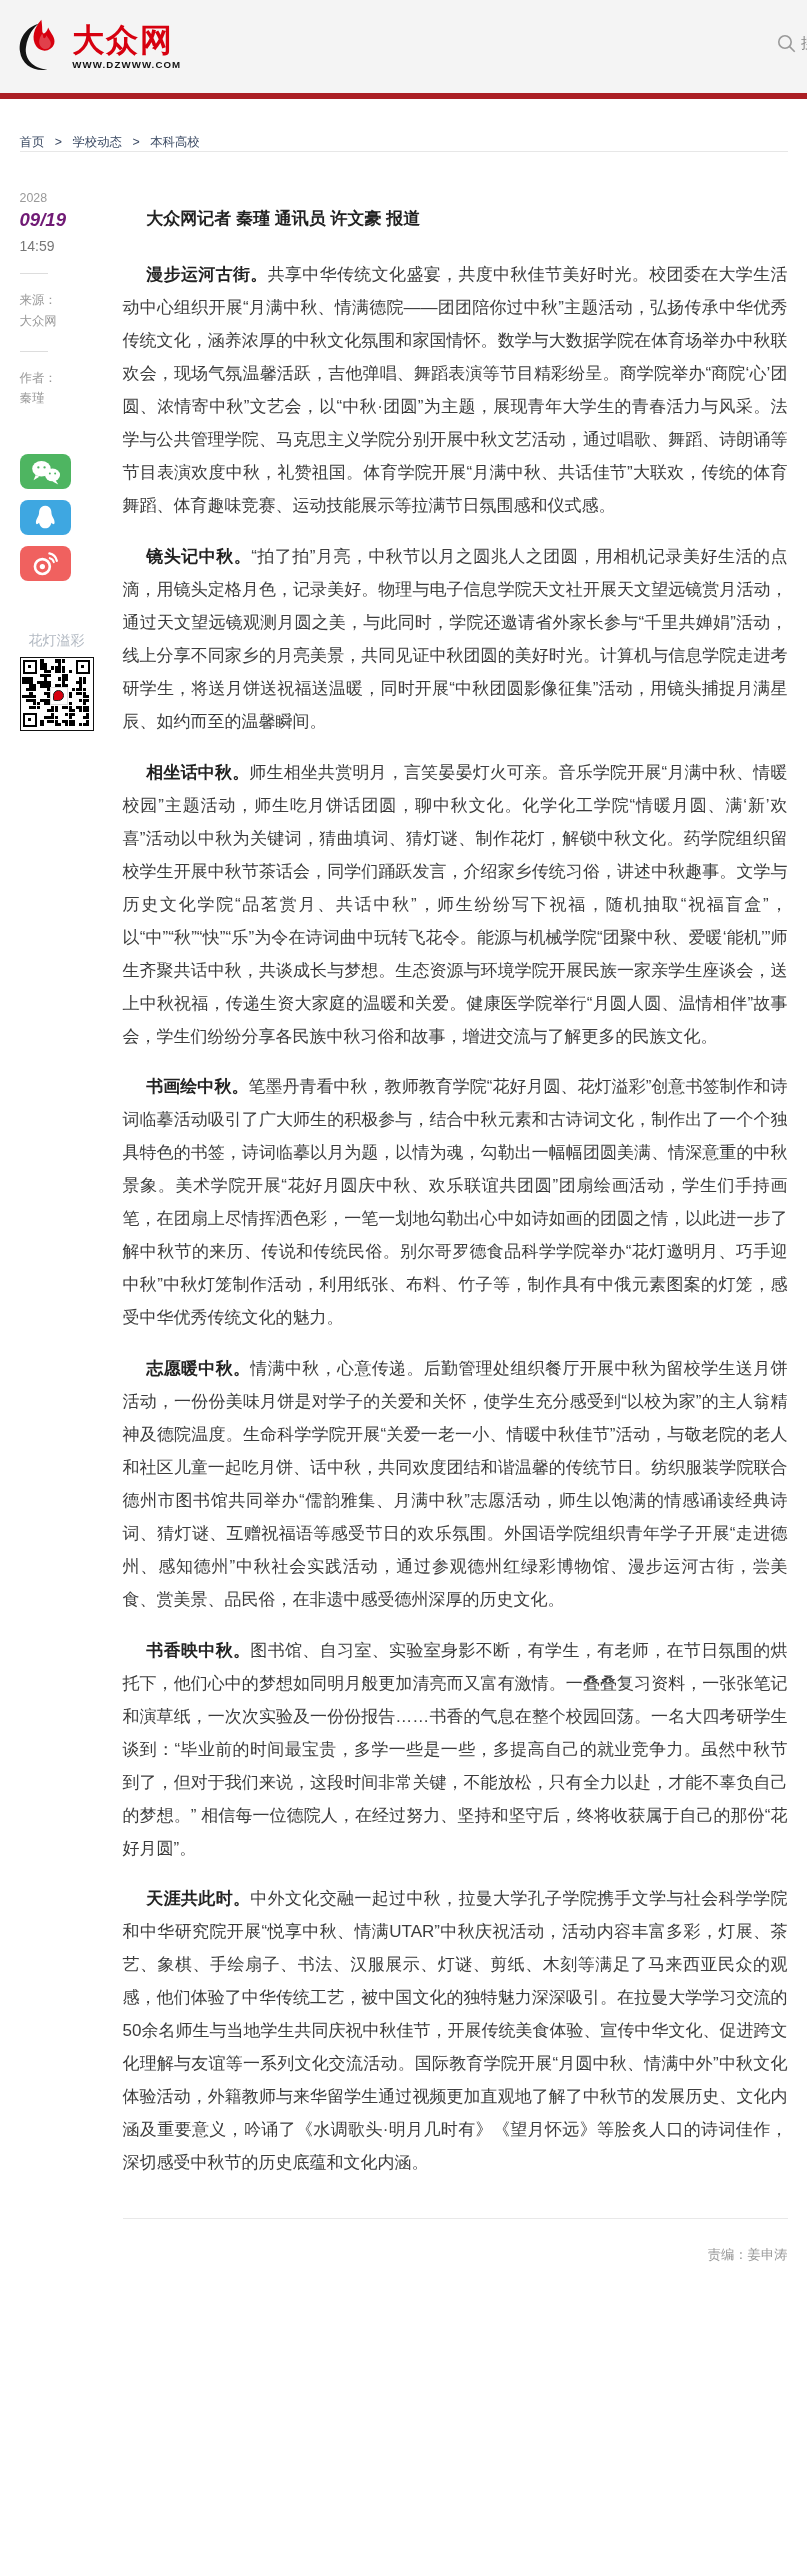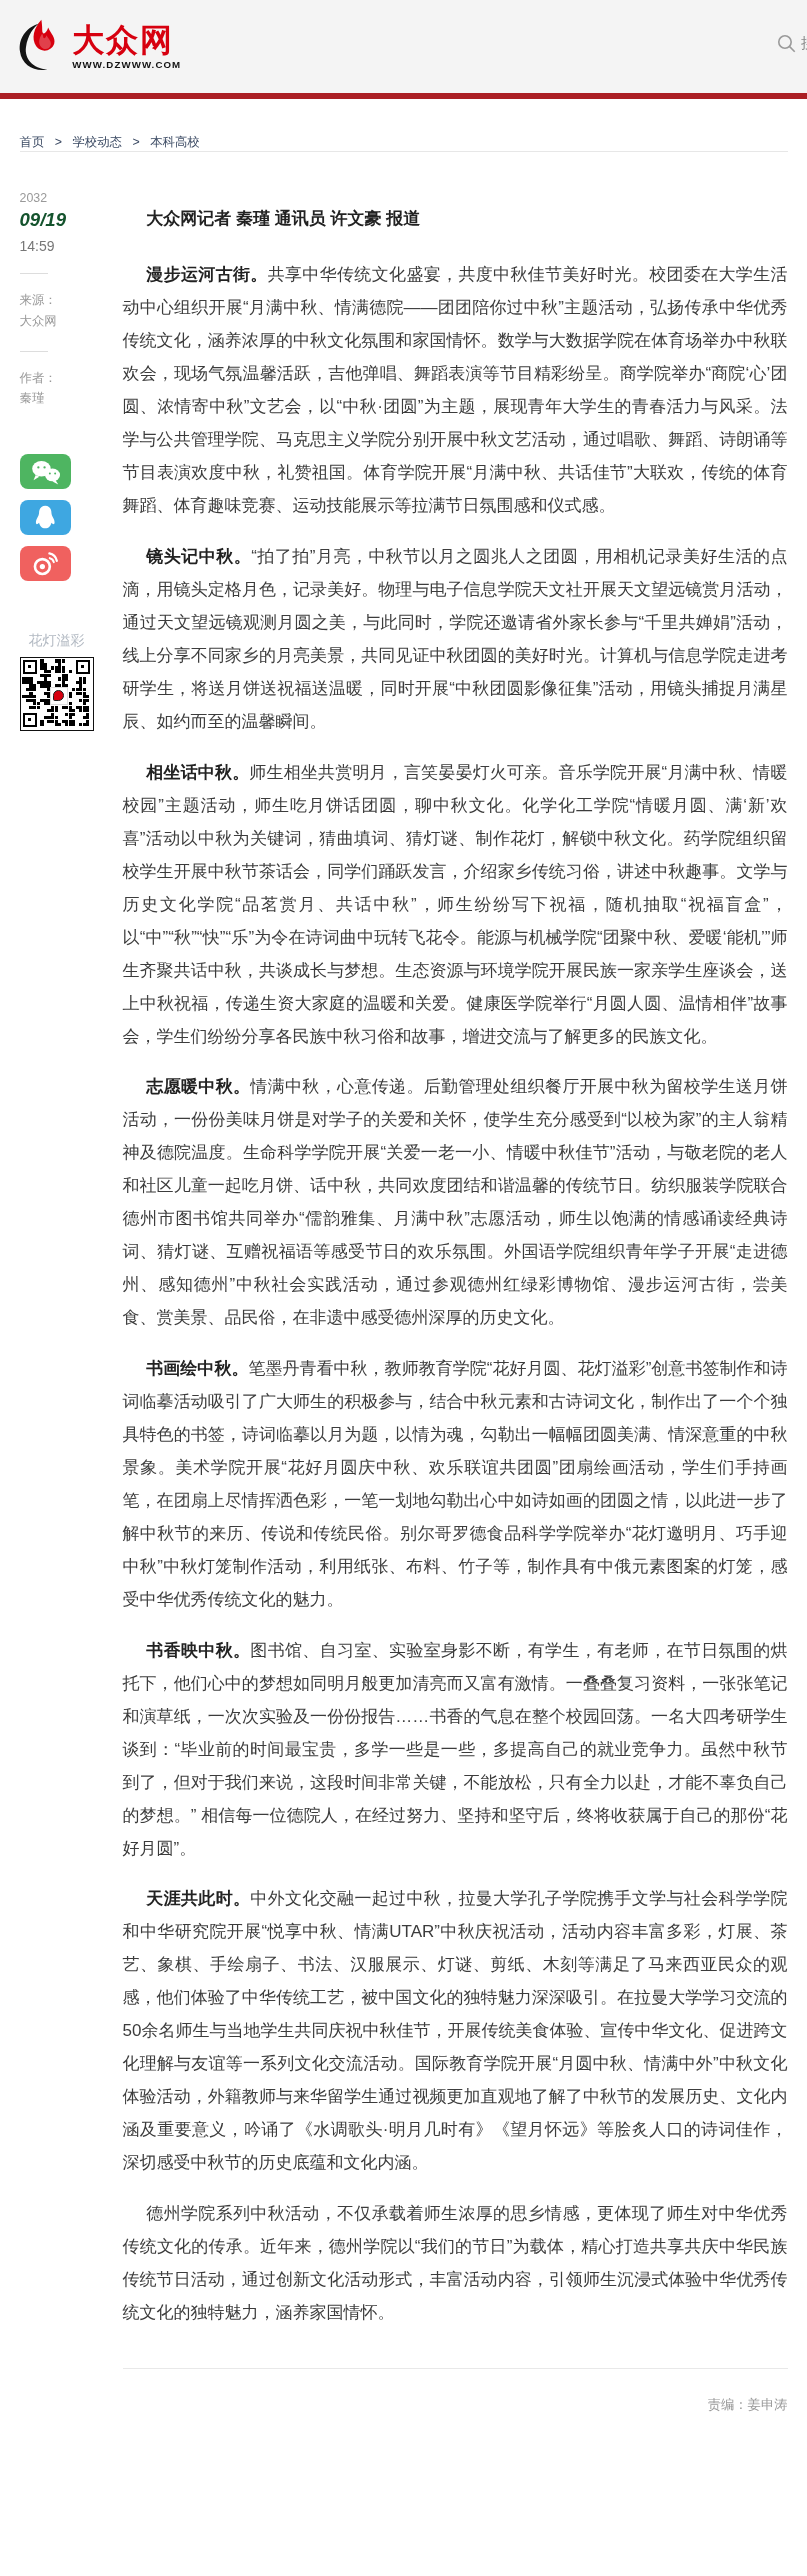--- a/index.html
+++ b/index.html
@@ -18,21 +18,21 @@
   .main{padding:0 19.5px;}
   .breadcrumb{margin:35px 0 0 0;font-size:12.4px;color:#3b4a63;}
   .breadcrumb .bc-item{cursor:pointer;}
   .breadcrumb .bc-sep{margin:0 7px;color:#3b4a63;}
   h1.page-title{font-size:27.4px;line-height:35px;color:#1f1f1f;font-weight:900;margin:17.7px 0 19.5px 0;letter-spacing:0.9px;}
   .title-divider{border:0;border-top:0.9px solid #e7e7e7;margin:0;}
   .layout{display:flex;align-items:flex-start;}
   
   .aside{width:74px;flex-shrink:0;padding-top:39px;}
   .date-year{color:#999;font-size:12.4px;}
-  .date-md{color:#14532d;font-size:18.6px;font-weight:bold;font-style:italic;margin-top:3.5px;}
+  .date-md{color:#701a75;font-size:18.6px;font-weight:bold;font-style:italic;margin-top:3.5px;}
   .date-time{color:#777;font-size:14px;margin-top:7px;}
   .side-hr{border:0;border-top:0.9px solid #ddd;width:28px;margin:19.5px 0 16px 0;}
   .meta-label,.meta-value{color:#999;font-size:12.4px;line-height:20.4px;}
   .share{margin-top:46px;}
   .share-btn{width:51px;height:35px;border-radius:8px;display:flex;align-items:center;justify-content:center;margin-bottom:10.6px;cursor:pointer;}
   .share-wechat{background:#4eb561;}
   .share-qq{background:#3ea7e1;}
   .share-weibo{background:#f0615f;}
   .mobile-view{margin-top:51px;color:#b3bac3;font-size:14px;text-align:center;width:74px;}
   .qr{position:relative;width:74px;height:74px;background:#fff;border:1.8px solid #111;box-sizing:border-box;margin-top:7px;overflow:hidden;}
@@ -89,21 +89,21 @@
       <span class="bc-item">学校动态</span>
       <span class="bc-sep">&gt;</span>
       <span class="bc-item">本科高校</span>
     </nav>
 
     <hr class="title-divider">
 
     <div class="layout">
 
       <aside class="aside">
-        <div class="date-year">2032</div>
+        <div class="date-year">2028</div>
         <div class="date-md">09/19</div>
         <div class="date-time">14:59</div>
         <hr class="side-hr">
         <div class="meta-label">来源：</div>
         <div class="meta-value">大众网</div>
         <hr class="side-hr">
         <div class="meta-label">作者：</div>
         <div class="meta-value">秦瑾</div>
 
         <div class="share">
@@ -315,33 +315,30 @@
         <p class="para">
           <b class="lead">漫步运河古街。</b><span>共享中华传统文化盛宴，共度中秋佳节美好时光。校团委在大学生活动中心组织开展“月满中秋、情满德院——团团陪你过中秋”主题活动，弘扬传承中华优秀传统文化，涵养浓厚的中秋文化氛围和家国情怀。数学与大数据学院在体育场举办中秋联欢会，现场气氛温馨活跃，吉他弹唱、舞蹈表演等节目精彩纷呈。商学院举办“商院‘心’团圆、浓情寄中秋”文艺会，以“中秋·团圆”为主题，展现青年大学生的青春活力与风采。法学与公共管理学院、马克思主义学院分别开展中秋文艺活动，通过唱歌、舞蹈、诗朗诵等节目表演欢度中秋，礼赞祖国。体育学院开展“月满中秋、共话佳节”大联欢，传统的体育舞蹈、体育趣味竞赛、运动技能展示等拉满节日氛围感和仪式感。</span>
         </p>
         <p class="para">
           <b class="lead">镜头记中秋。</b><span>“拍了拍”月亮，中秋节以月之圆兆人之团圆，用相机记录美好生活的点滴，用镜头定格月色，记录美好。物理与电子信息学院天文社开展天文望远镜赏月活动，通过天文望远镜观测月圆之美，与此同时，学院还邀请省外家长参与“千里共婵娟”活动，线上分享不同家乡的月亮美景，共同见证中秋团圆的美好时光。计算机与信息学院走进考研学生，将送月饼送祝福送温暖，同时开展“中秋团圆影像征集”活动，用镜头捕捉月满星辰、如约而至的温馨瞬间。</span>
         </p>
         <p class="para">
           <b class="lead">相坐话中秋。</b><span>师生相坐共赏明月，言笑晏晏灯火可亲。音乐学院开展“月满中秋、情暖校园”主题活动，师生吃月饼话团圆，聊中秋文化。化学化工学院“情暖月圆、满‘新’欢喜”活动以中秋为关键词，猜曲填词、猜灯谜、制作花灯，解锁中秋文化。药学院组织留校学生开展中秋节茶话会，同学们踊跃发言，介绍家乡传统习俗，讲述中秋趣事。文学与历史文化学院“品茗赏月、共话中秋”，师生纷纷写下祝福，随机抽取“祝福盲盒”，以“中”“秋”“快”“乐”为令在诗词曲中玩转飞花令。能源与机械学院“团聚中秋、爱暖‘能机’”师生齐聚共话中秋，共谈成长与梦想。生态资源与环境学院开展民族一家亲学生座谈会，送上中秋祝福，传递生资大家庭的温暖和关爱。健康医学院举行“月圆人圆、温情相伴”故事会，学生们纷纷分享各民族中秋习俗和故事，增进交流与了解更多的民族文化。</span>
         </p>
         <p class="para">
+          <b class="lead">书画绘中秋。</b><span>笔墨丹青看中秋，教师教育学院“花好月圆、花灯溢彩”创意书签制作和诗词临摹活动吸引了广大师生的积极参与，结合中秋元素和古诗词文化，制作出了一个个独具特色的书签，诗词临摹以月为题，以情为魂，勾勒出一幅幅团圆美满、情深意重的中秋景象。美术学院开展“花好月圆庆中秋、欢乐联谊共团圆”团扇绘画活动，学生们手持画笔，在团扇上尽情挥洒色彩，一笔一划地勾勒出心中如诗如画的团圆之情，以此进一步了解中秋节的来历、传说和传统民俗。别尔哥罗德食品科学学院举办“花灯邀明月、巧手迎中秋”中秋灯笼制作活动，利用纸张、布料、竹子等，制作具有中俄元素图案的灯笼，感受中华优秀传统文化的魅力。</span>
+        </p>
+        <p class="para">
           <b class="lead">志愿暖中秋。</b><span>情满中秋，心意传递。后勤管理处组织餐厅开展中秋为留校学生送月饼活动，一份份美味月饼是对学子的关爱和关怀，使学生充分感受到“以校为家”的主人翁精神及德院温度。生命科学学院开展“关爱一老一小、情暖中秋佳节”活动，与敬老院的老人和社区儿童一起吃月饼、话中秋，共同欢度团结和谐温馨的传统节日。纺织服装学院联合德州市图书馆共同举办“儒韵雅集、月满中秋”志愿活动，师生以饱满的情感诵读经典诗词、猜灯谜、互赠祝福语等感受节日的欢乐氛围。外国语学院组织青年学子开展“走进德州、感知德州”中秋社会实践活动，通过参观德州红绿彩博物馆、漫步运河古街，尝美食、赏美景、品民俗，在非遗中感受德州深厚的历史文化。</span>
         </p>
         <p class="para">
-          <b class="lead">书画绘中秋。</b><span>笔墨丹青看中秋，教师教育学院“花好月圆、花灯溢彩”创意书签制作和诗词临摹活动吸引了广大师生的积极参与，结合中秋元素和古诗词文化，制作出了一个个独具特色的书签，诗词临摹以月为题，以情为魂，勾勒出一幅幅团圆美满、情深意重的中秋景象。美术学院开展“花好月圆庆中秋、欢乐联谊共团圆”团扇绘画活动，学生们手持画笔，在团扇上尽情挥洒色彩，一笔一划地勾勒出心中如诗如画的团圆之情，以此进一步了解中秋节的来历、传说和传统民俗。别尔哥罗德食品科学学院举办“花灯邀明月、巧手迎中秋”中秋灯笼制作活动，利用纸张、布料、竹子等，制作具有中俄元素图案的灯笼，感受中华优秀传统文化的魅力。</span>
-        </p>
-        <p class="para">
           <b class="lead">书香映中秋。</b><span>图书馆、自习室、实验室身影不断，有学生，有老师，在节日氛围的烘托下，他们心中的梦想如同明月般更加清亮而又富有激情。一叠叠复习资料，一张张笔记和演草纸，一次次实验及一份份报告……书香的气息在整个校园回荡。一名大四考研学生谈到：“毕业前的时间最宝贵，多学一些是一些，多提高自己的就业竞争力。虽然中秋节到了，但对于我们来说，这段时间非常关键，不能放松，只有全力以赴，才能不辜负自己的梦想。” 相信每一位德院人，在经过努力、坚持和坚守后，终将收获属于自己的那份“花好月圆”。</span>
         </p>
         <p class="para">
           <b class="lead">天涯共此时。</b><span>中外文化交融一起过中秋，拉曼大学孔子学院携手文学与社会科学学院和中华研究院开展“悦享中秋、情满UTAR”中秋庆祝活动，活动内容丰富多彩，灯展、茶艺、象棋、手绘扇子、书法、汉服展示、灯谜、剪纸、木刻等满足了马来西亚民众的观感，他们体验了中华传统工艺，被中国文化的独特魅力深深吸引。在拉曼大学学习交流的50余名师生与当地学生共同庆祝中秋佳节，开展传统美食体验、宣传中华文化、促进跨文化理解与友谊等一系列文化交流活动。国际教育学院开展“月圆中秋、情满中外”中秋文化体验活动，外籍教师与来华留学生通过视频更加直观地了解了中秋节的发展历史、文化内涵及重要意义，吟诵了《水调歌头·明月几时有》《望月怀远》等脍炙人口的诗词佳作，深切感受中秋节的历史底蕴和文化内涵。</span>
-        </p>
-        <p class="para">
-          <b class="lead"></b><span>德州学院系列中秋活动，不仅承载着师生浓厚的思乡情感，更体现了师生对中华优秀传统文化的传承。近年来，德州学院以“我们的节日”为载体，精心打造共享共庆中华民族传统节日活动，通过创新文化活动形式，丰富活动内容，引领师生沉浸式体验中华优秀传统文化的独特魅力，涵养家国情怀。</span>
         </p>
 
         <hr class="credits-divider">
         <div class="credits">
           <div>责编：姜申涛</div>
 
         </div>
 
       </article>
 

